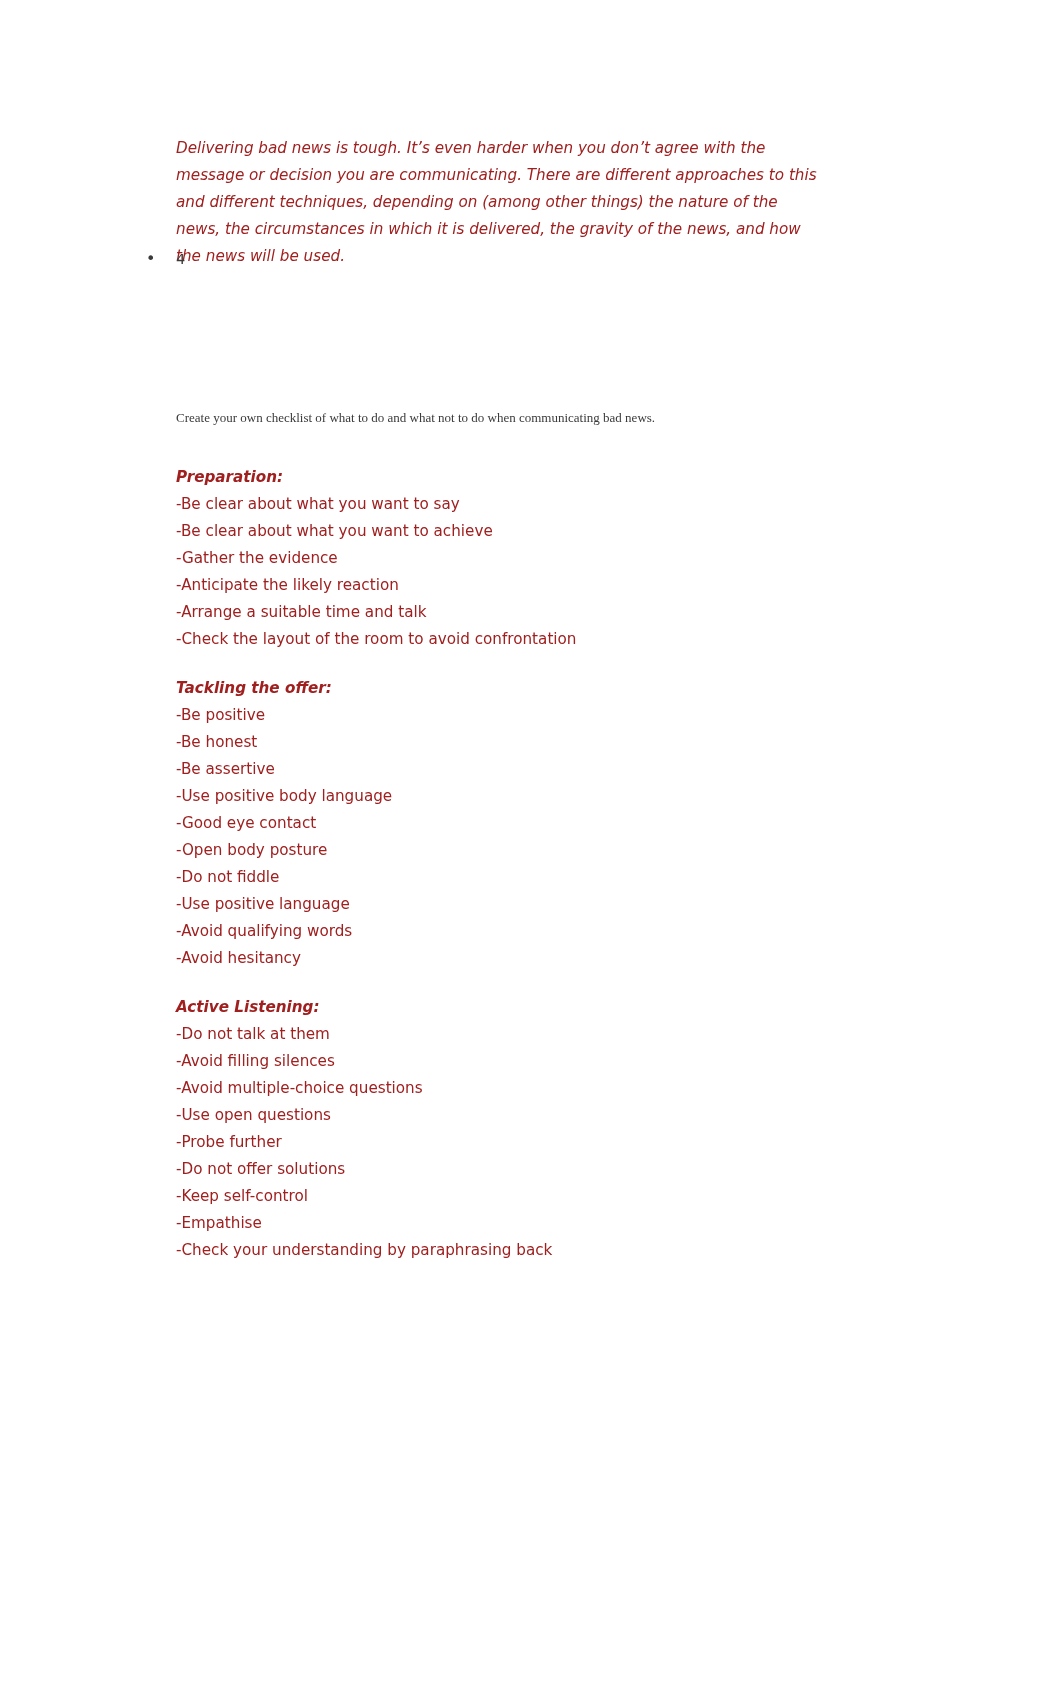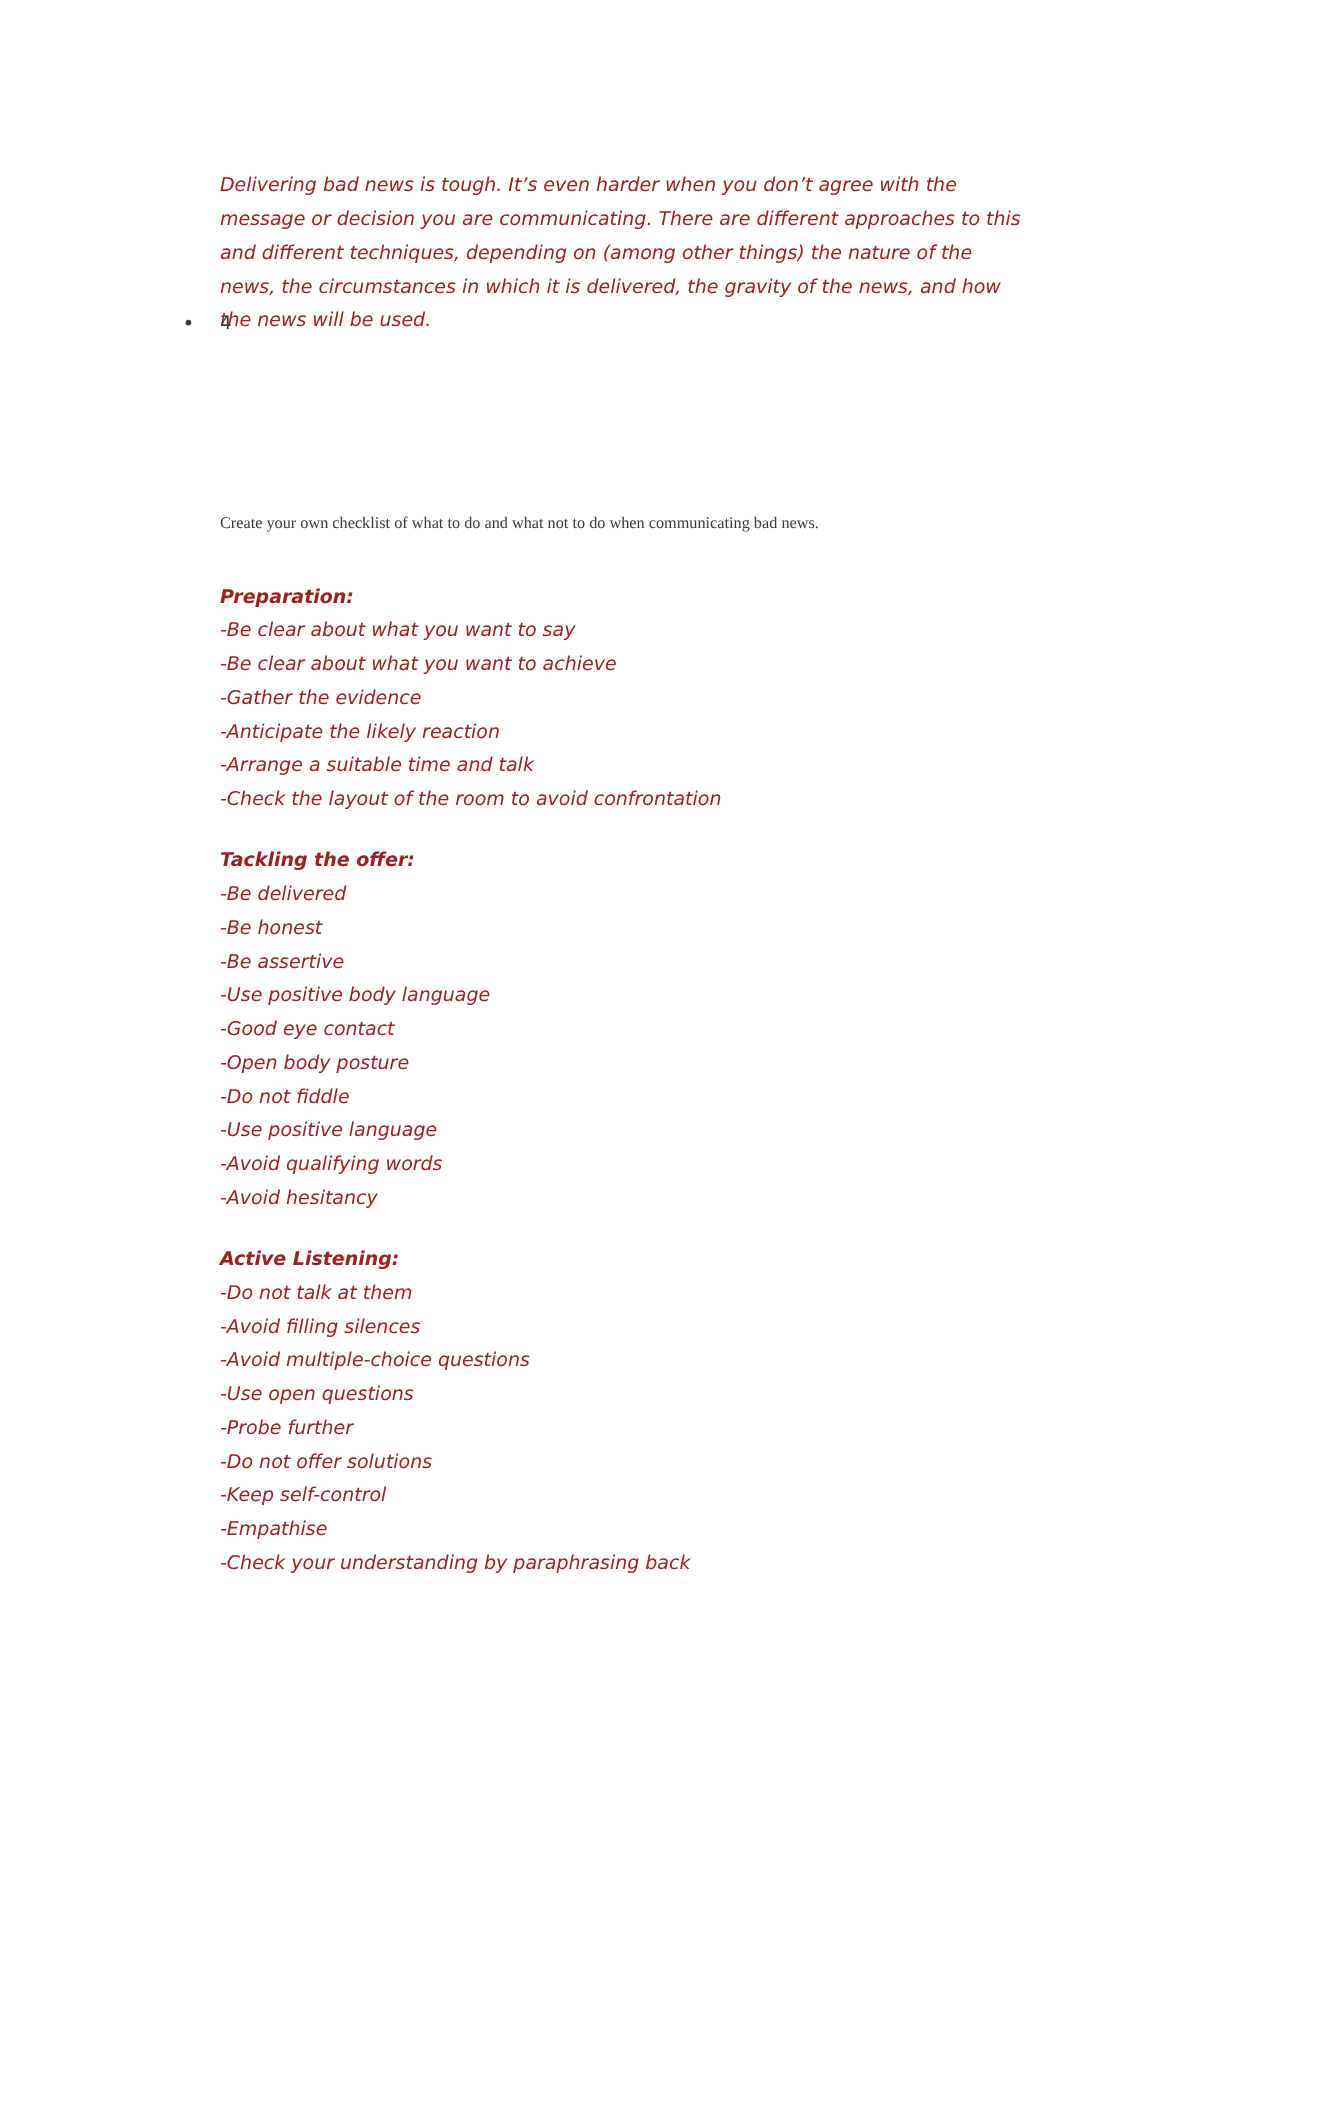--- a/index.html
+++ b/index.html
@@ -90,21 +90,20 @@
     color: #A02020;
     font-style: italic;
     font-size: 15.2px;
     line-height: 27px;
     margin: 0;
     white-space: pre;
     font-weight: bold;
   }
   .section-item {
     color: #A02020;
-    font-style: italic;
     font-size: 15.2px;
     line-height: 27px;
     margin: 0;
     white-space: pre;
   }
 </style>
 </head>
 <body>
 
 <div class="page">
@@ -127,21 +126,21 @@
       <p class="section-item">-Be clear about what you want to say</p>
       <p class="section-item">-Be clear about what you want to achieve</p>
       <p class="section-item">-Gather the evidence</p>
       <p class="section-item">-Anticipate the likely reaction</p>
       <p class="section-item">-Arrange a suitable time and talk</p>
       <p class="section-item">-Check the layout of the room to avoid confrontation</p>
     </div>
 
     <div class="section">
       <p class="section-heading">Tackling the offer:</p>
-      <p class="section-item">-Be delivered</p>
+      <p class="section-item">-Be positive</p>
       <p class="section-item">-Be honest</p>
       <p class="section-item">-Be assertive</p>
       <p class="section-item">-Use positive body language</p>
       <p class="section-item">-Good eye contact</p>
       <p class="section-item">-Open body posture</p>
       <p class="section-item">-Do not fiddle</p>
       <p class="section-item">-Use positive language</p>
       <p class="section-item">-Avoid qualifying words</p>
       <p class="section-item">-Avoid hesitancy</p>
     </div>

